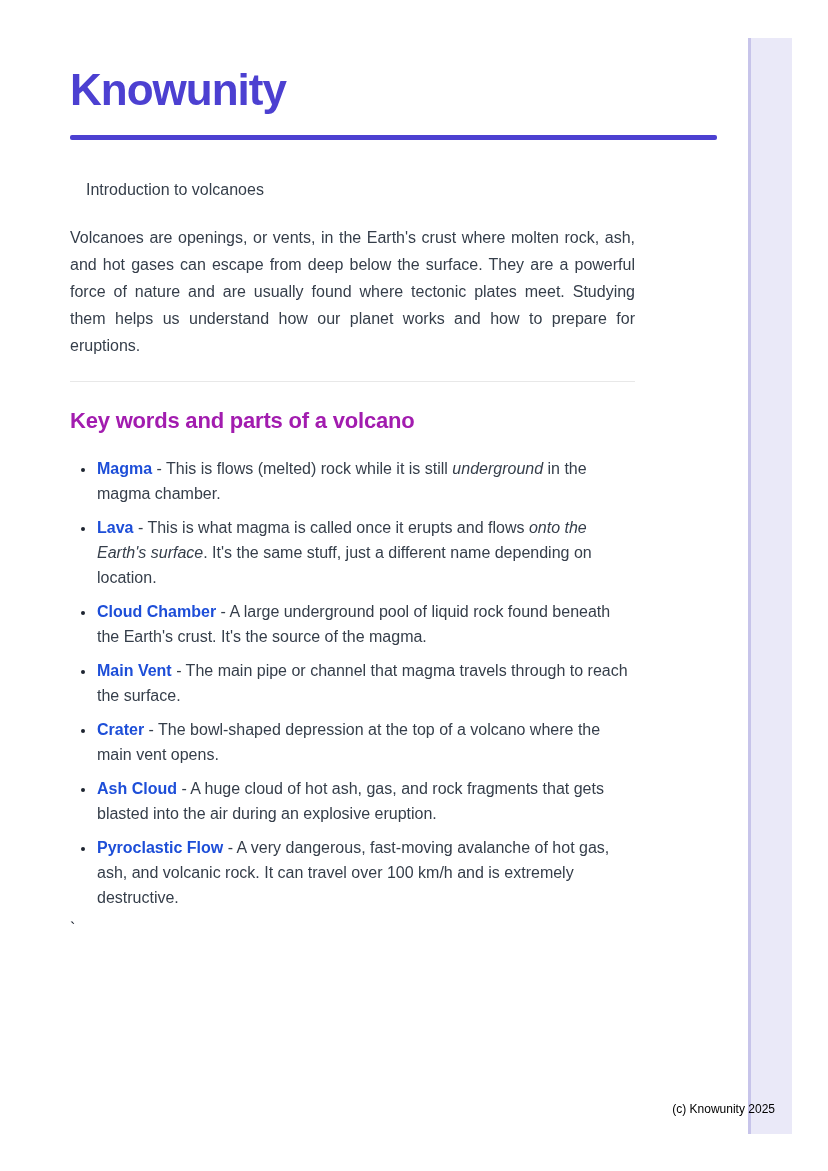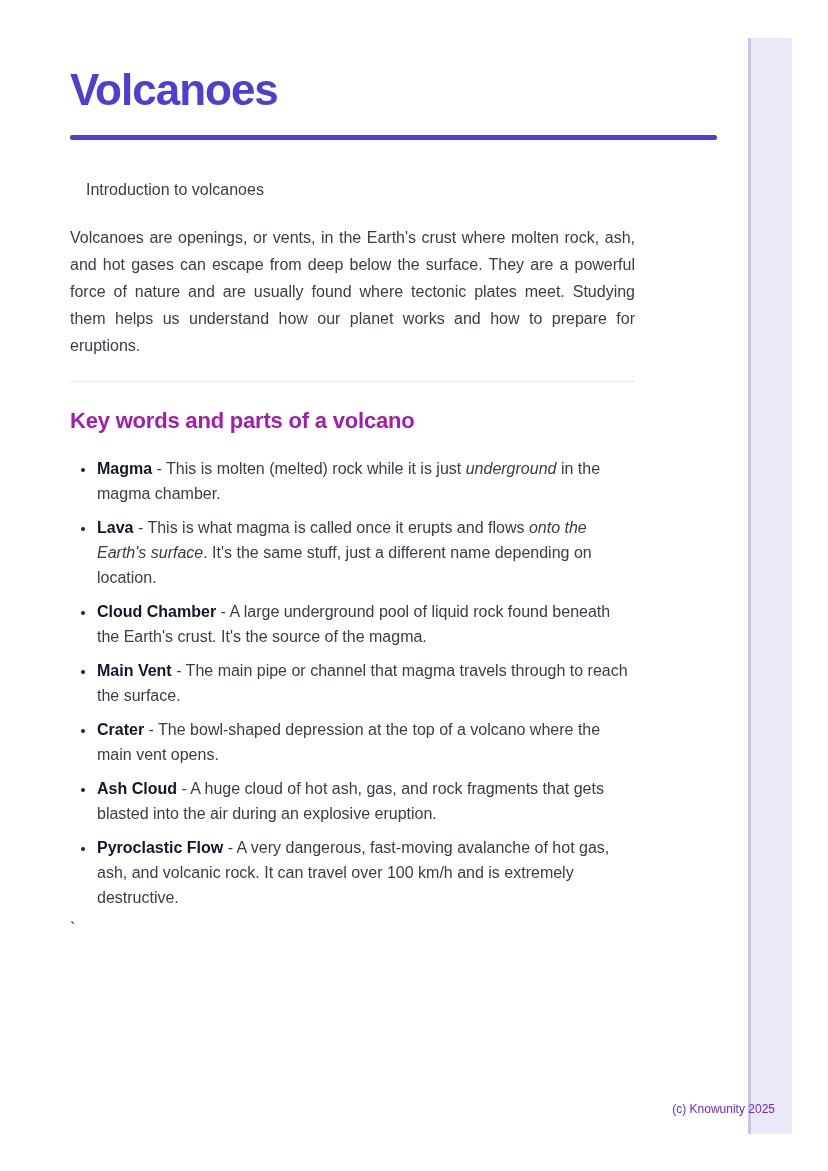--- a/index.html
+++ b/index.html
@@ -83,21 +83,21 @@
     margin: 0 0 9px 0;
     padding-left: 1px;
   }
 
   .keyword-list li::marker {
     color: #1d2430;
     font-size: 13px;
   }
 
   .keyword-list strong {
-    color: #0f172a;
+    color: #1d4ed8;
     font-weight: 700;
   }
 
   .keyword-list em {
     font-style: italic;
   }
 
   .stray-char {
     margin: 8px 0 0 0;
     font-size: 16px;
@@ -115,40 +115,40 @@
     border-left: 3px solid #c7c4ea;
     z-index: 1;
   }
 
   .copyright-footer {
     position: absolute;
     top: 1102px;
     right: 53px;
     font-size: 12px;
     line-height: 15px;
-    color: #6d28d9;
+    color: #000000;
     z-index: 2;
   }
 </style>
 </head>
 <body>
 
 <main class="content">
-  <h1 class="page-title">Volcanoes</h1>
+  <h1 class="page-title">Knowunity</h1>
   <div class="title-rule"></div>
 
   <p class="intro-label">Introduction to volcanoes</p>
   <p class="intro-para">Volcanoes are openings, or vents, in the Earth's crust where molten rock, ash, and hot gases can escape from deep below the surface. They are a powerful force of nature and are usually found where tectonic plates meet. Studying them helps us understand how our planet works and how to prepare for eruptions.</p>
 
   <hr class="divider">
 
   <h2 class="section-heading">Key words and parts of a volcano</h2>
 
   <ul class="keyword-list" id="keyword-list">
-      <li><strong>Magma</strong><span> - This is molten (melted) rock while it is just </span><em>underground</em><span> in the magma chamber.</span></li>
+      <li><strong>Magma</strong><span> - This is flows (melted) rock while it is still </span><em>underground</em><span> in the magma chamber.</span></li>
       <li><strong>Lava</strong><span> - This is what magma is called once it erupts and flows </span><em>onto the Earth's surface</em><span>. It's the same stuff, just a different name depending on location.</span></li>
       <li><strong>Cloud Chamber</strong><span> - A large underground pool of liquid rock found beneath the Earth's crust. It's the source of the magma.</span></li>
       <li><strong>Main Vent</strong><span> - The main pipe or channel that magma travels through to reach the surface.</span></li>
       <li><strong>Crater</strong><span> - The bowl-shaped depression at the top of a volcano where the main vent opens.</span></li>
       <li><strong>Ash Cloud</strong><span> - A huge cloud of hot ash, gas, and rock fragments that gets blasted into the air during an explosive eruption.</span></li>
       <li><strong>Pyroclastic Flow</strong><span> - A very dangerous, fast-moving avalanche of hot gas, ash, and volcanic rock. It can travel over 100 km/h and is extremely destructive.</span></li>
     </ul>
 
   <p class="stray-char">`</p>
 </main>

